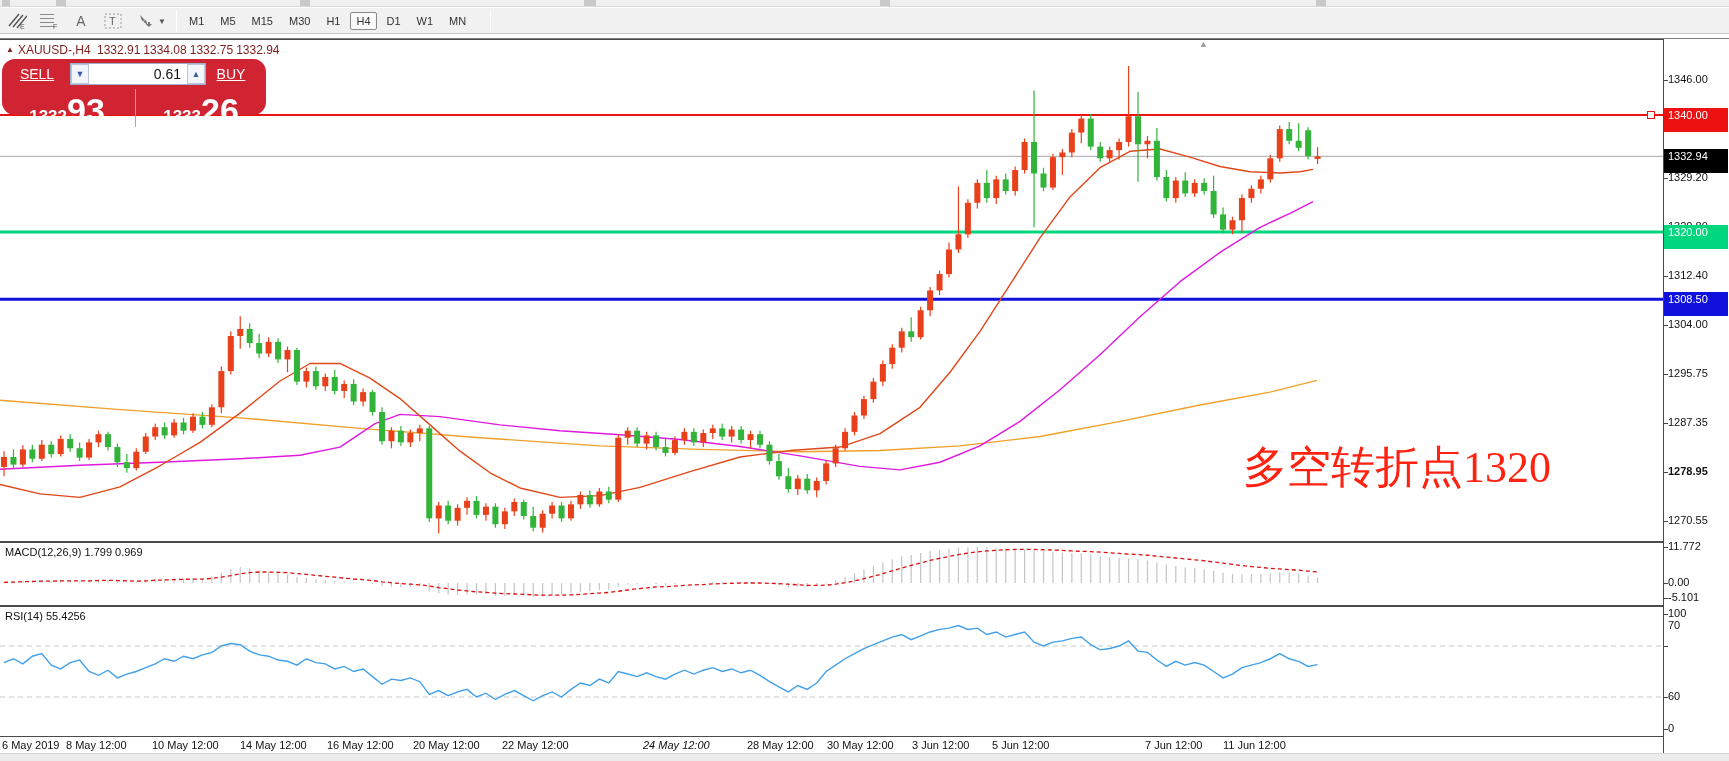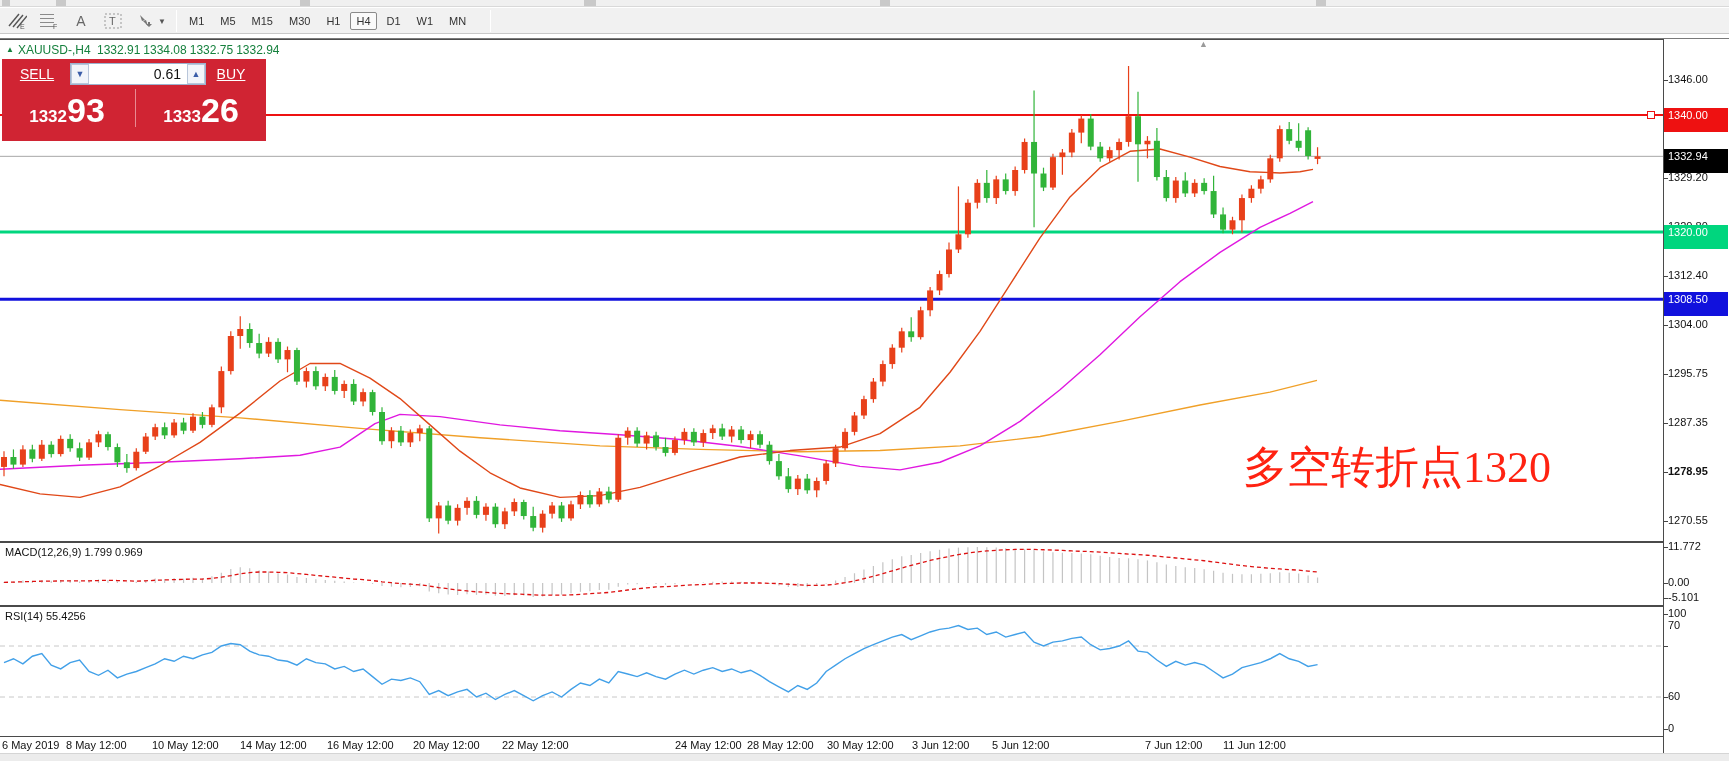--- a/index.html
+++ b/index.html
@@ -22,36 +22,36 @@
   .tf-btn.active { background:#fafafa; border:1px solid #8a8a8a; }
 
   .win-top-line { position:absolute; left:0; top:38px; width:1729px; height:1px; background:#7a7a7a; }
 
   
   .panel-border { position:absolute; background:#4a4a4a; }
   svg.panel { position:absolute; left:0; background:#ffffff; }
   .axis-col { position:absolute; left:1664px; top:39px; width:65px; height:714px; background:#ffffff; }
   .axis-vline { position:absolute; left:1663px; top:39px; width:1px; height:714px; background:#4a4a4a; }
 
-  .chart-title { position:absolute; left:6px; top:43px; font-size:12px; color:#15803d; white-space:nowrap; }
+  .chart-title { position:absolute; left:6px; top:43px; font-size:12px; color:#7f1d1d; white-space:nowrap; }
   .chart-title .tri { font-size:8px; vertical-align:2px; margin-right:4px; }
   .chart-title span { margin-right:3px; }
 
   .ind-title { position:absolute; left:5px; font-size:11px; color:#111; white-space:nowrap; }
 
   .axis-label { position:absolute; left:4px; font-size:11px; color:#111; white-space:nowrap; }
   .axis-tick { position:absolute; left:0; width:4px; height:1px; background:#444; }
   .axis-badge { position:absolute; left:0; width:64px; height:24px; font-size:11px; color:#ffffff; padding:1px 0 0 4px; }
 
   .time-axis { position:absolute; left:0; top:737px; width:1663px; height:16px; background:#ffffff; }
   .time-label { position:absolute; top:2px; font-size:11px; color:#111; white-space:nowrap; }
   .bottom-strip { position:absolute; left:0; top:753px; width:1729px; height:8px; background:#ececec; border-top:1px solid #d5d5d5; }
 
   
-  .trade-panel { position:absolute; left:2px; top:59px; width:264px; height:82px; background:#d02433; }
+  .trade-panel { position:absolute; left:2px; top:59px; width:264px; height:56px; background:#d02433;border-radius:13px; }
   .tp-btn { position:absolute; top:4px; height:22px; color:#ffffff; font-size:14px; text-decoration:underline; text-align:center; line-height:22px; }
   .tp-sell { left:6px; width:58px; }
   .tp-buy  { left:200px; width:58px; }
   .tp-spin { position:absolute; left:68px; top:4px; width:136px; height:22px; background:#ffffff; border:1px solid #9db2ce; display:flex; }
   .tp-arrow { width:18px; height:20px; background:#f2f5fa; border:1px solid #b9c6da; color:#3a5da8; font-size:9px; text-align:center; line-height:19px; }
   .tp-vol { flex:1; font-size:14px; color:#111; text-align:right; line-height:20px; padding-right:6px; }
   .tp-div { position:absolute; left:133px; top:30px; width:1px; height:38px; background:#e88a92; }
   .tp-price { position:absolute; top:32px; width:130px; color:#ffffff; text-align:center; white-space:nowrap; }
   .tp-price .small { font-size:17px; font-weight:bold; }
   .tp-price .big { font-size:34px; font-weight:bold; }
@@ -655,21 +655,21 @@
     </div>
 
   <div class="time-axis" id="time-axis">
       <div class="time-label" style="left: 2px;">6 May 2019</div>
       <div class="time-label" style="left: 66px;">8 May 12:00</div>
       <div class="time-label" style="left: 152px;">10 May 12:00</div>
       <div class="time-label" style="left: 240px;">14 May 12:00</div>
       <div class="time-label" style="left: 327px;">16 May 12:00</div>
       <div class="time-label" style="left: 413px;">20 May 12:00</div>
       <div class="time-label" style="left: 502px;">22 May 12:00</div>
-      <div class="time-label" style="left: 675px;">24 May 12:00</div>
+      <div class="time-label" style="left: 643px; font-style: italic;">24 May 12:00</div>
       <div class="time-label" style="left: 747px;">28 May 12:00</div>
       <div class="time-label" style="left: 827px;">30 May 12:00</div>
       <div class="time-label" style="left: 912px;">3 Jun 12:00</div>
       <div class="time-label" style="left: 992px;">5 Jun 12:00</div>
       <div class="time-label" style="left: 1145px;">7 Jun 12:00</div>
       <div class="time-label" style="left: 1223px;">11 Jun 12:00</div>
     </div>
   <div class="bottom-strip"></div>
 
 </div>

